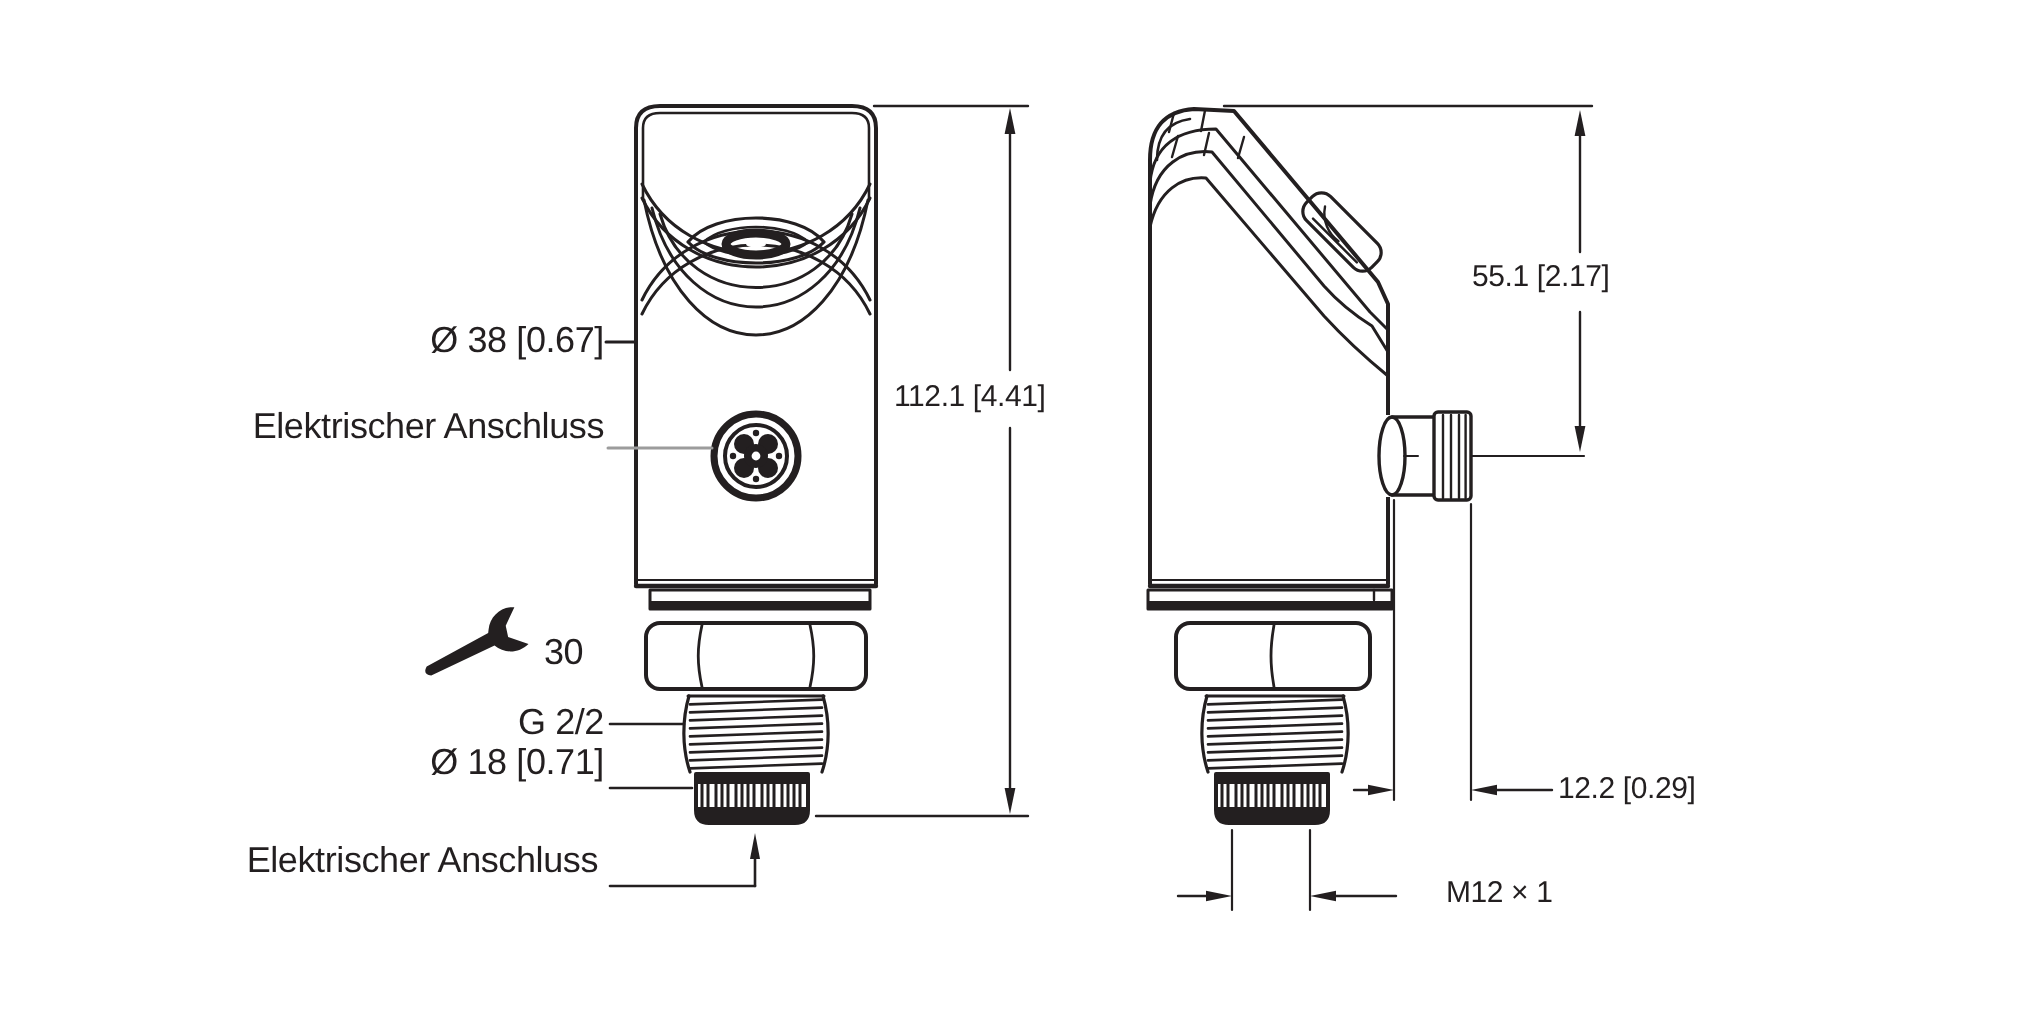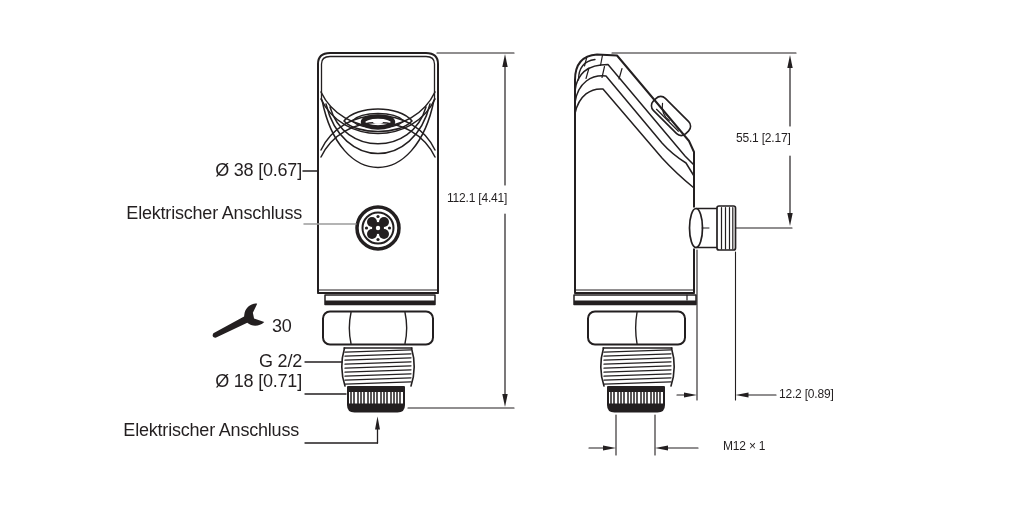--- a/index.html
+++ b/index.html
@@ -2,21 +2,21 @@
 <html><head>
 <meta charset="utf-8">
 <style>
   html,body{margin:0;padding:0;background:#fff;}
   .canvas{position:relative;width:1022px;height:511px;background:#ffffff;overflow:hidden;
           font-family:"Liberation Sans", sans-serif;color:#231f20;}
   .canvas svg{position:absolute;left:0;top:0;}
   .label{position:absolute;font-size:18px;line-height:21px;color:#231f20;white-space:nowrap;letter-spacing:-0.2px;}
   .label.right{text-align:right;}
   .label span{display:block;}
-  .dim{font-size:12px;}
+  .dim{font-size:15px;}
 </style>
 </head>
 <body>
 
 <div class="canvas">
 
   <svg width="1022" height="511" viewBox="0 0 1022 511">
     <g stroke="#231f20" fill="none" stroke-linecap="round" stroke-linejoin="round">
 
       <g>
@@ -180,17 +180,17 @@
   <div class="label right" style="right:720px;top:351px;">G 2/2</div>
 
   <div class="label right" style="right:720px;top:371px;">Ø 18 [0.71]</div>
 
   <div class="label right" style="right:723px;top:420px;">
     <span>Elektrischer Anschluss</span>
   </div>
 
   <div class="label dim" style="left:736px;top:128px;">55.1 [2.17]</div>
 
-  <div class="label dim" style="left:779px;top:384px;">12.2 [0.89]</div>
+  <div class="label dim" style="left:779px;top:384px;">12.2 [0.29]</div>
 
   <div class="label dim" style="left:723px;top:436px;">M12 × 1</div>
 
 </div>
 
 </body></html>

